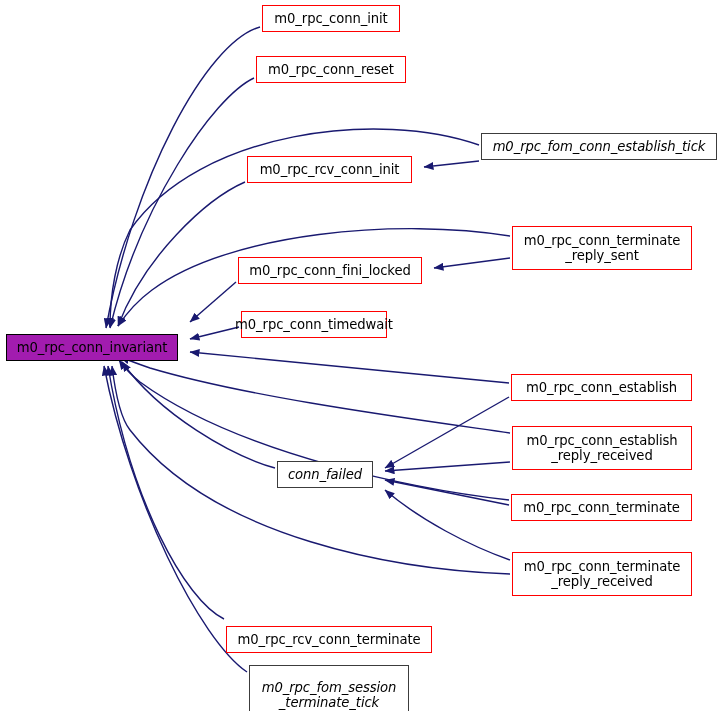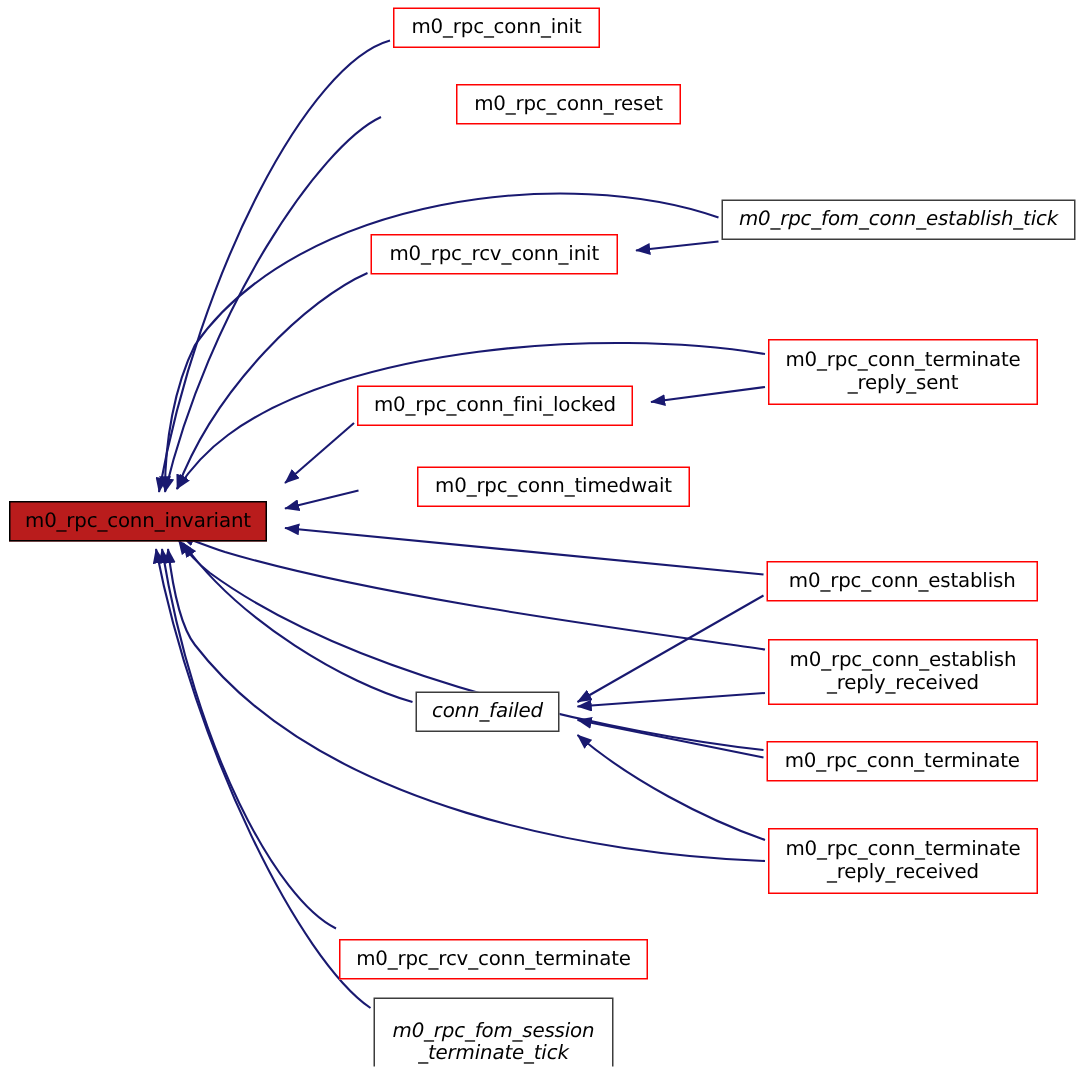--- a/index.html
+++ b/index.html
@@ -39,21 +39,21 @@
     border: 1px solid #ff0000;
     white-space: pre;
     letter-spacing: -0.1px;
     z-index: 5;
   }
   .node.dark {
     border: 1px solid #3c3c3c;
     font-style: italic;
   }
   .node.current {
-    background: #b91c1c;
+    background: #a21caf;
     border: 1px solid #000000;
   }
 </style>
 </head>
 <body>
 
 <div id="graph">
 
   <svg id="edges" viewBox="0 0 725 711" xmlns="http://www.w3.org/2000/svg">
     <defs>
@@ -100,27 +100,27 @@
       <path d="M510,560 C470,546 420,520 385,490"></path>
 
       <path d="M224,619 C185,600 130,500 108,366"></path>
 
       <path d="M247,672 C200,640 130,500 104,366"></path>
     </g>
   </svg>
 
   <div class="node current" style="left: 6px; top: 334px; width: 172px; height: 27px;">m0_rpc_conn_invariant</div>
   <div class="node" style="left: 262px; top: 5px; width: 138px; height: 27px;">m0_rpc_conn_init</div>
-  <div class="node" style="left: 256px; top: 56px; width: 150px; height: 27px; margin-left: 48px;">m0_rpc_conn_reset</div>
+  <div class="node" style="left: 256px; top: 56px; width: 150px; height: 27px;">m0_rpc_conn_reset</div>
   <div class="node dark" style="left: 481px; top: 133px; width: 236px; height: 27px;">m0_rpc_fom_conn_establish_tick</div>
   <div class="node" style="left: 247px; top: 156px; width: 165px; height: 27px; text-align: center;">m0_rpc_rcv_conn_init</div>
   <div class="node" style="left: 512px; top: 226px; width: 180px; height: 44px;">m0_rpc_conn_terminate
 _reply_sent</div>
   <div class="node" style="left: 238px; top: 257px; width: 184px; height: 27px;">m0_rpc_conn_fini_locked</div>
-  <div class="node" style="left: 241px; top: 311px; width: 182px; height: 27px; margin-left: 37px;">m0_rpc_conn_timedwait</div>
+  <div class="node" style="left: 241px; top: 311px; width: 146px; height: 27px;">m0_rpc_conn_timedwait</div>
   <div class="node" style="left: 511px; top: 374px; width: 181px; height: 27px;">m0_rpc_conn_establish</div>
   <div class="node" style="left: 512px; top: 426px; width: 180px; height: 44px;">m0_rpc_conn_establish
 _reply_received</div>
   <div class="node dark" style="left: 277px; top: 461px; width: 96px; height: 27px;">conn_failed</div>
   <div class="node" style="left: 511px; top: 494px; width: 181px; height: 27px;">m0_rpc_conn_terminate</div>
   <div class="node" style="left: 512px; top: 552px; width: 180px; height: 44px;">m0_rpc_conn_terminate
 _reply_received</div>
   <div class="node" style="left: 226px; top: 626px; width: 206px; height: 27px;">m0_rpc_rcv_conn_terminate</div>
   <div class="node dark" style="left: 249px; top: 665px; width: 160px; height: 60px;">m0_rpc_fom_session
 _terminate_tick</div>

